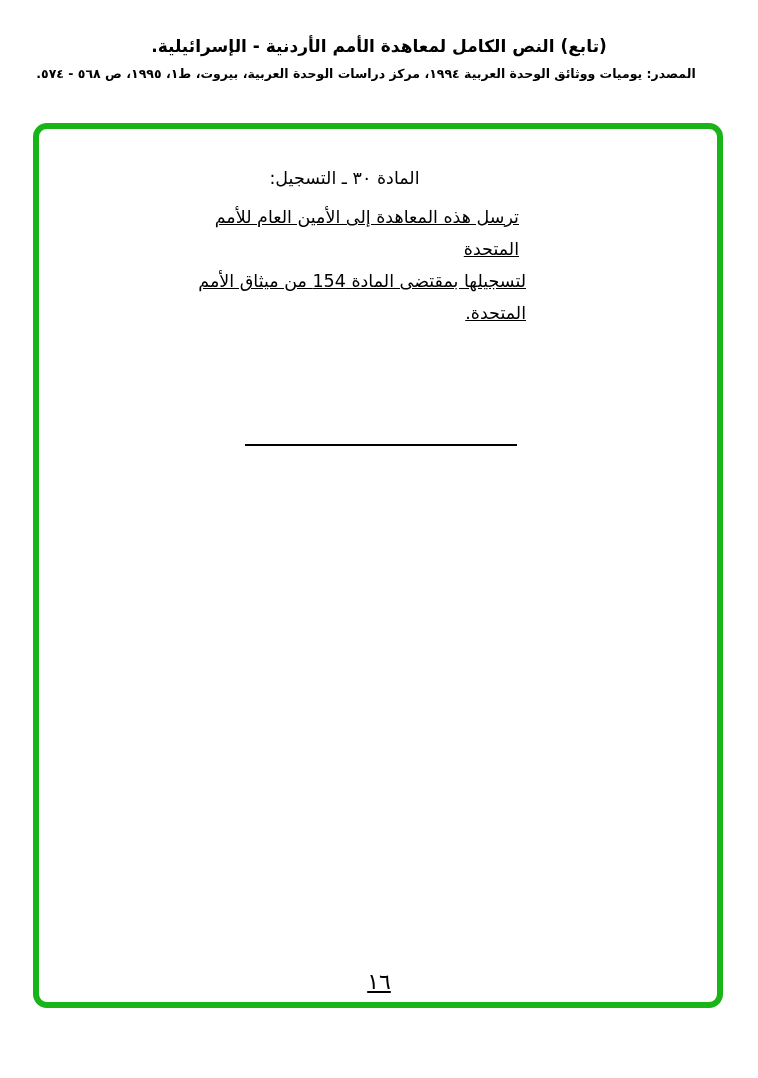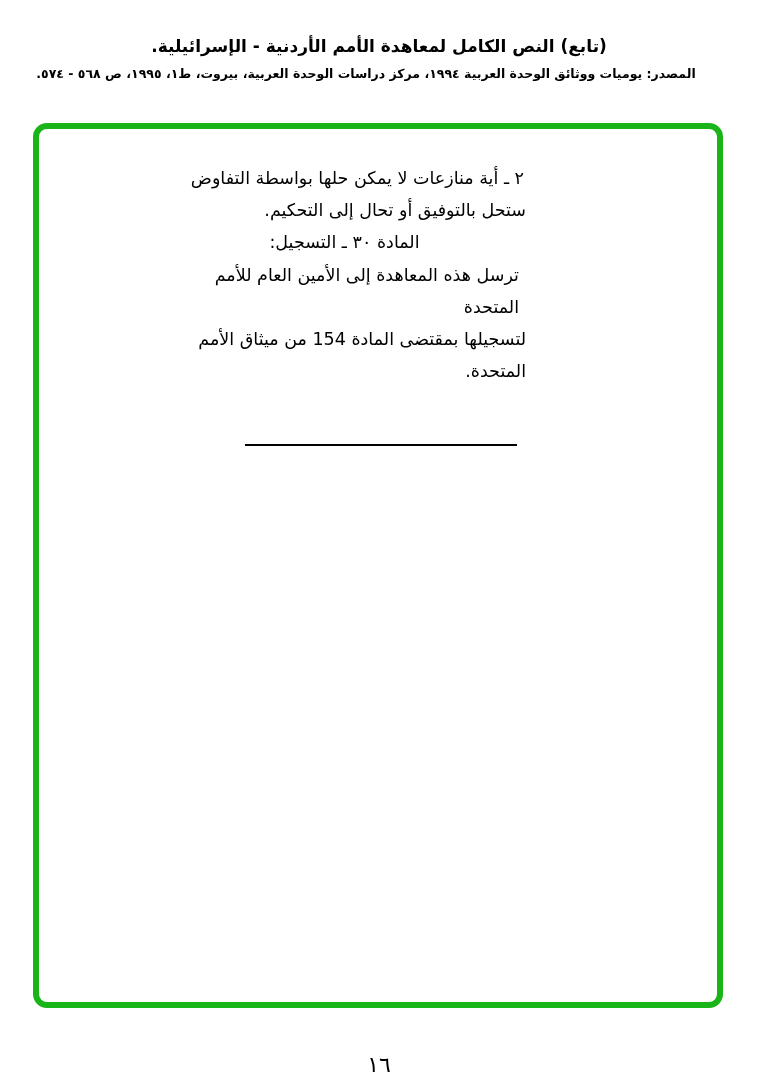--- a/index.html
+++ b/index.html
@@ -66,61 +66,59 @@
   }
   .clause .first-line {
     padding-right: 2px;
   }
   .article-heading {
     margin: 0;
     padding-right: 13px;
     text-align: center;
   }
   .registration {
-    margin-top: 1px;
+    margin-top: 7px;
+    text-decoration: underline;
   }
   .registration .first-line {
     padding-right: 7px;
   }
   .divider-rule {
     position: absolute;
     left: 245px;
     top: 444px;
     width: 272px;
     height: 2px;
     background: #000000;
   }
   .footer-page-number {
     position: absolute;
-    top: 1052px;
+    top: 969px;
     left: 0;
     width: 758px;
     text-align: center;
     direction: rtl;
     font-size: 22px;
     letter-spacing: 9px;
     font-weight: normal;
+    text-decoration: underline;
   }
 </style>
 </head>
 <body>
 
 <div class="page">
 
   <div class="header-title">(تابع) النص الكامل لمعاهدة الأمم الأردنية - الإسرائيلية.</div>
 
   <div class="header-source">المصدر: يوميات ووثائق الوحدة العربية ١٩٩٤، مركز دراسات الوحدة العربية، بيروت، ط١، ١٩٩٥، ص ٥٦٨ - ٥٧٤.</div>
 
   <div class="green-frame">
 
     <div class="body-text" style="position: absolute; top: 33px; right: 191px; width: 350px;">
-      <div class="clause">
-        <p class="first-line">٢ ـ أية منازعات لا يمكن حلها بواسطة التفاوض</p>
-        <p>ستحل بالتوفيق أو تحال إلى التحكيم.</p>
-      </div>
 
       <p class="article-heading">المادة ٣٠ ـ التسجيل:</p>
 
       <div class="registration">
         <p class="first-line">ترسل هذه المعاهدة إلى الأمين العام للأمم المتحدة</p>
         <p>لتسجيلها بمقتضى المادة 154 من ميثاق الأمم المتحدة.</p>
       </div>
     </div>
 
   </div>

